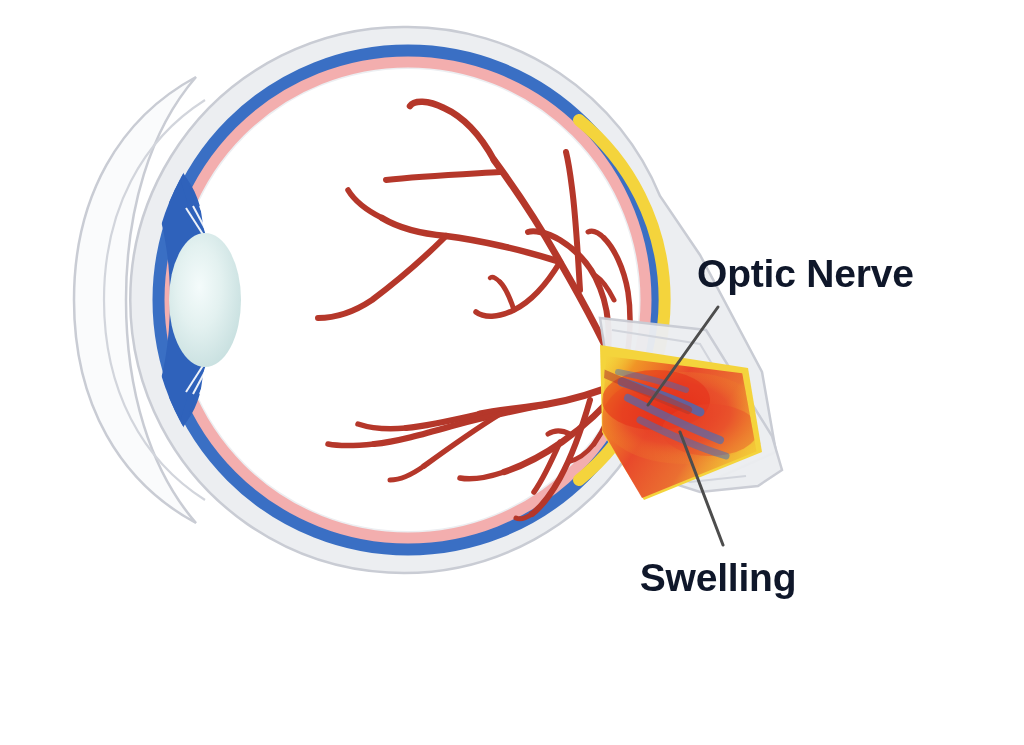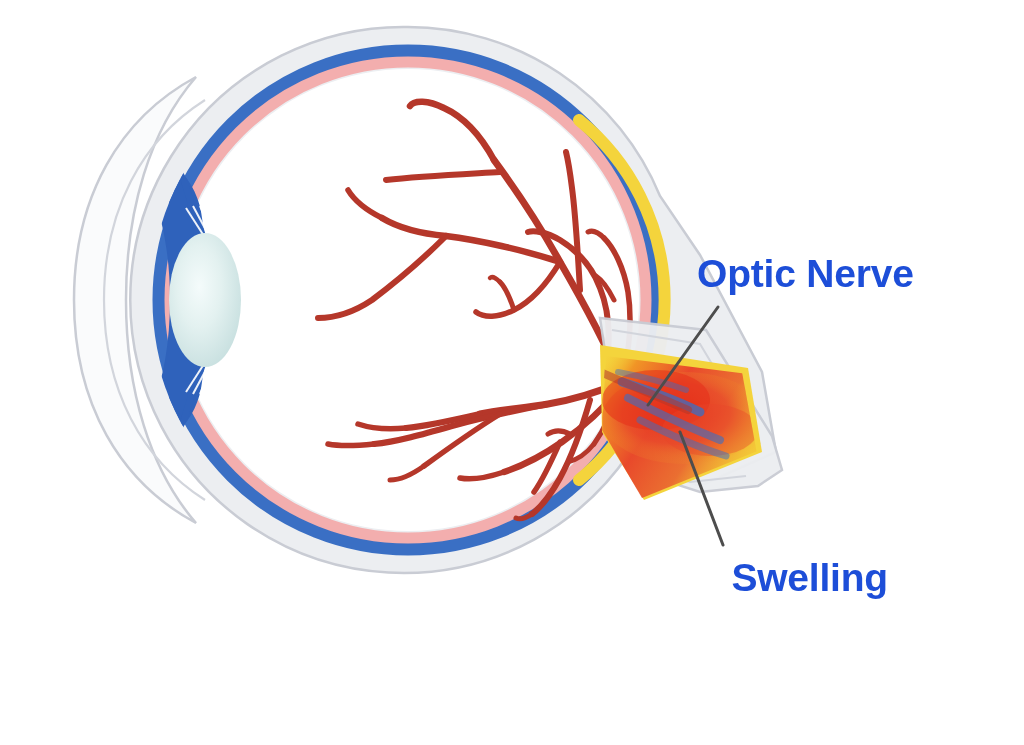--- a/index.html
+++ b/index.html
@@ -20,37 +20,37 @@
   #diagram-svg {
     position: absolute;
     left: 0;
     top: 0;
     width: 1024px;
     height: 745px;
     display: block;
   }
   .label-text {
     position: absolute;
-    color: #1d4ed8;
+    color: #0f172a;
     font-family: "Liberation Sans", sans-serif;
     font-weight: bold;
     white-space: nowrap;
     line-height: 1.12;
     letter-spacing: -0.2px;
   }
   #optic-nerve-label {
     left: 697px;
     top: 252px;
     font-size: 39px;
   }
   #swelling-label {
     left: 548px;
     top: 556px;
     font-size: 39px;
-    text-align: right;
+    text-align: center;
     width: 340px;
   }
   #swelling-label .ln {
     display: block;
   }
 </style>
 </head>
 <body>
 
 <div id="stage">

